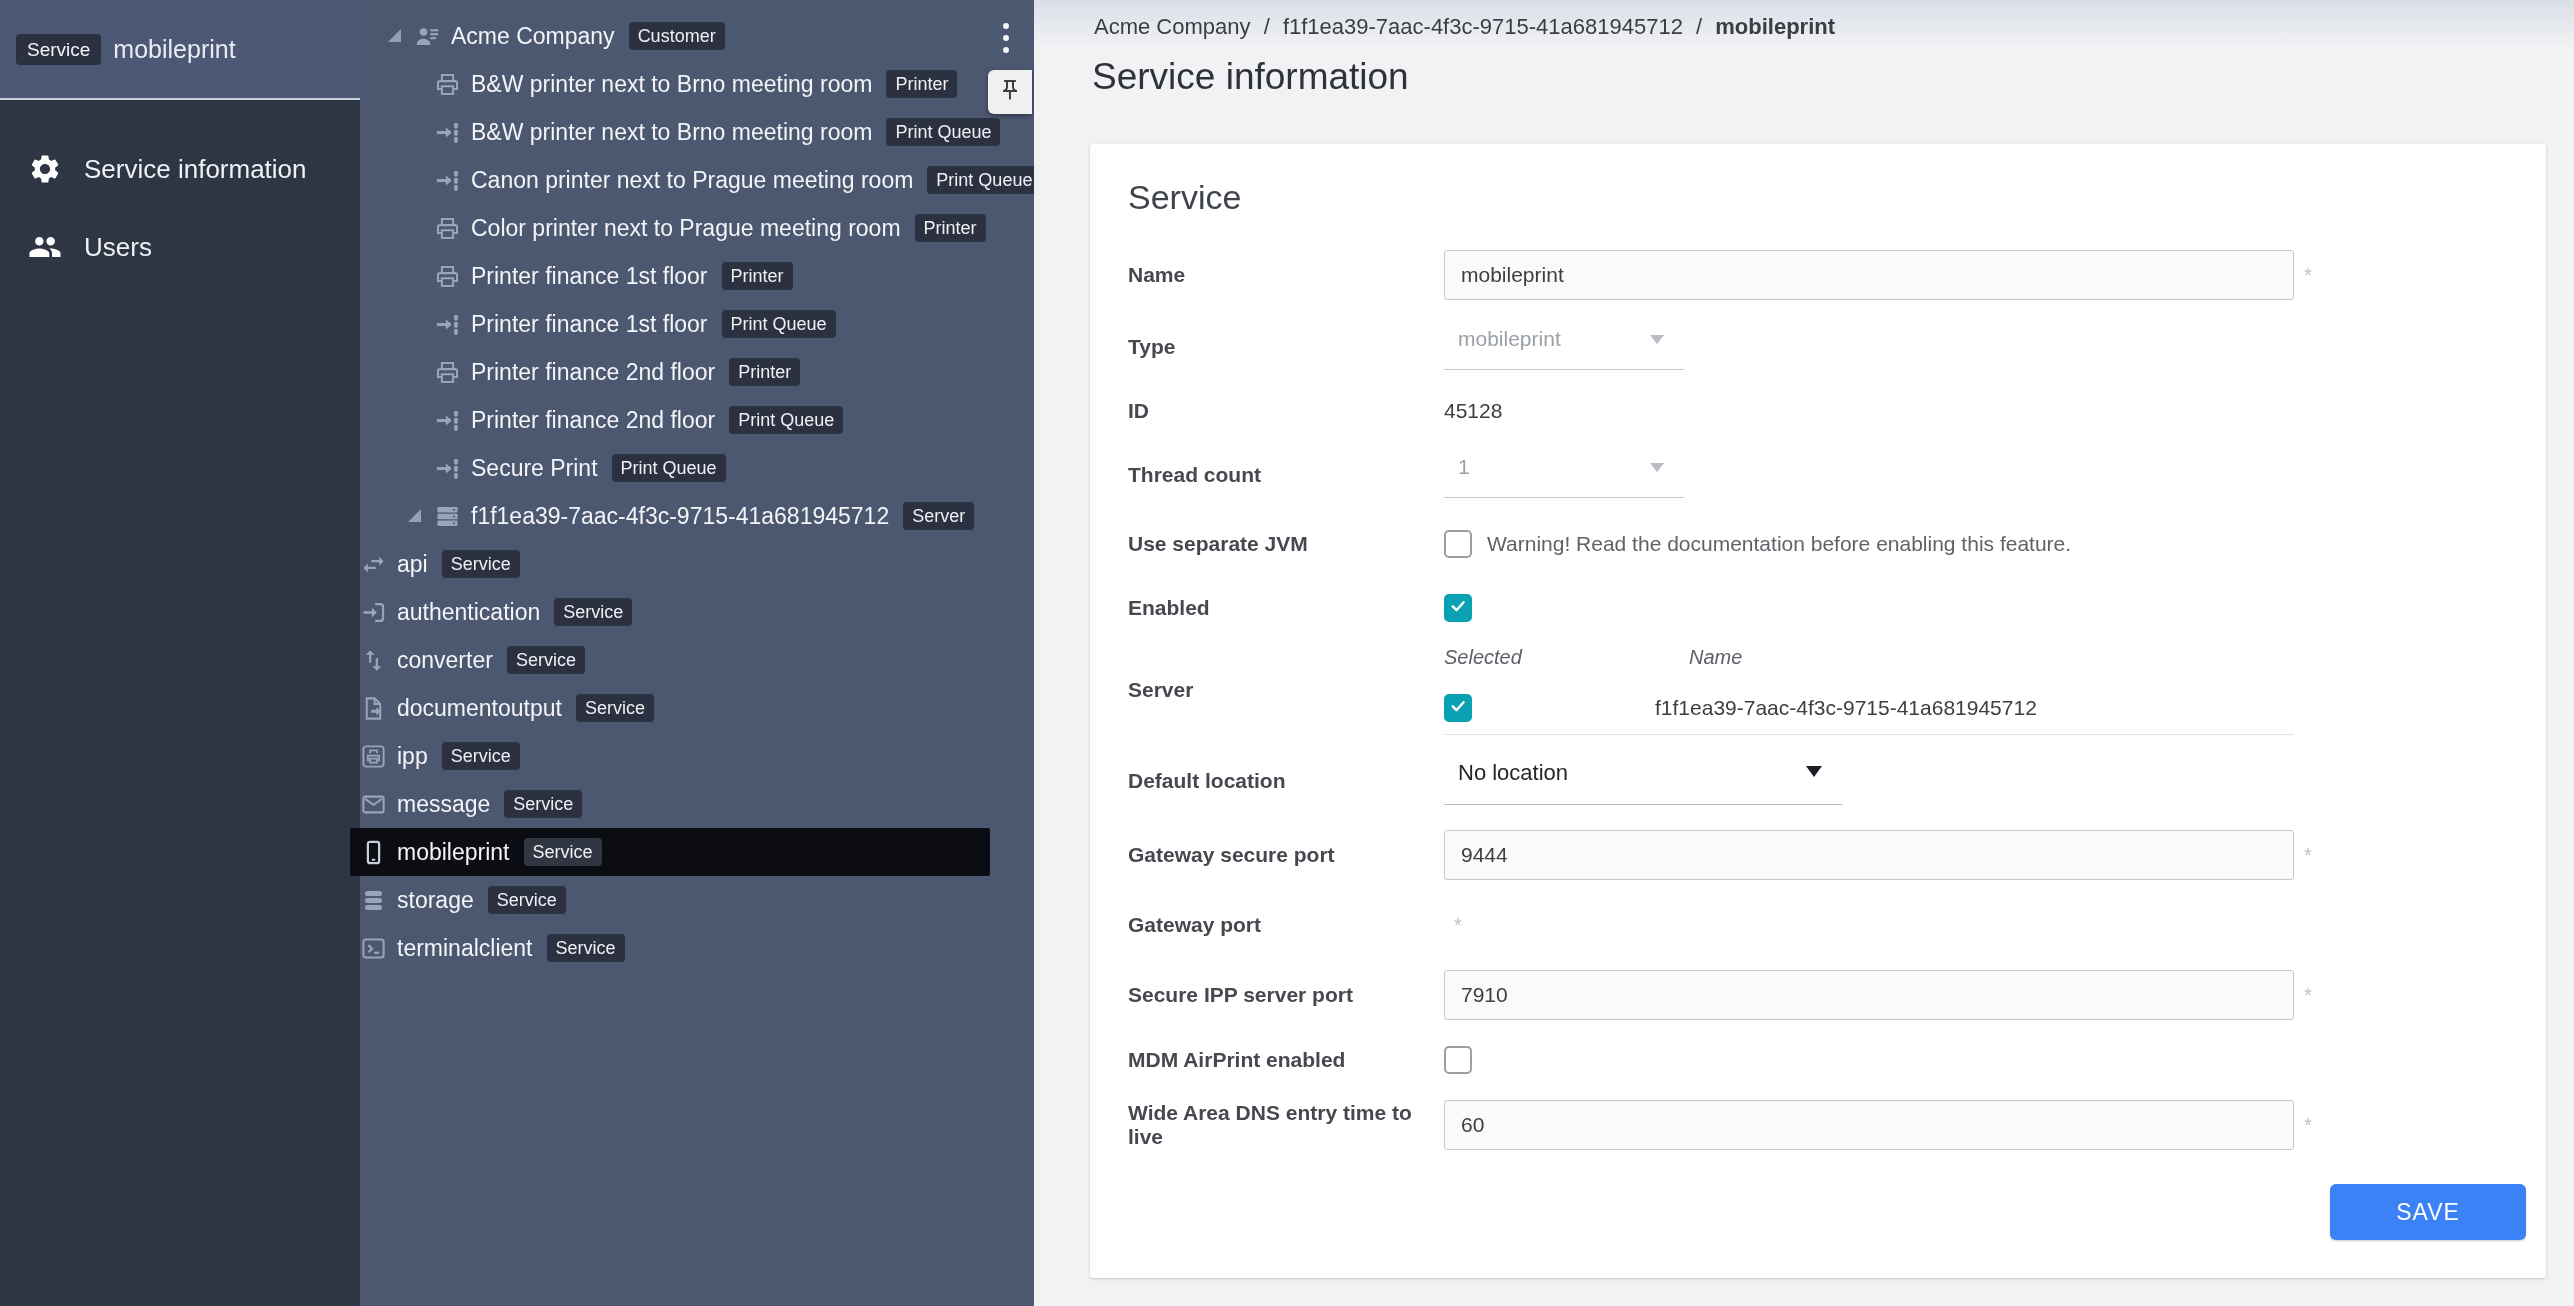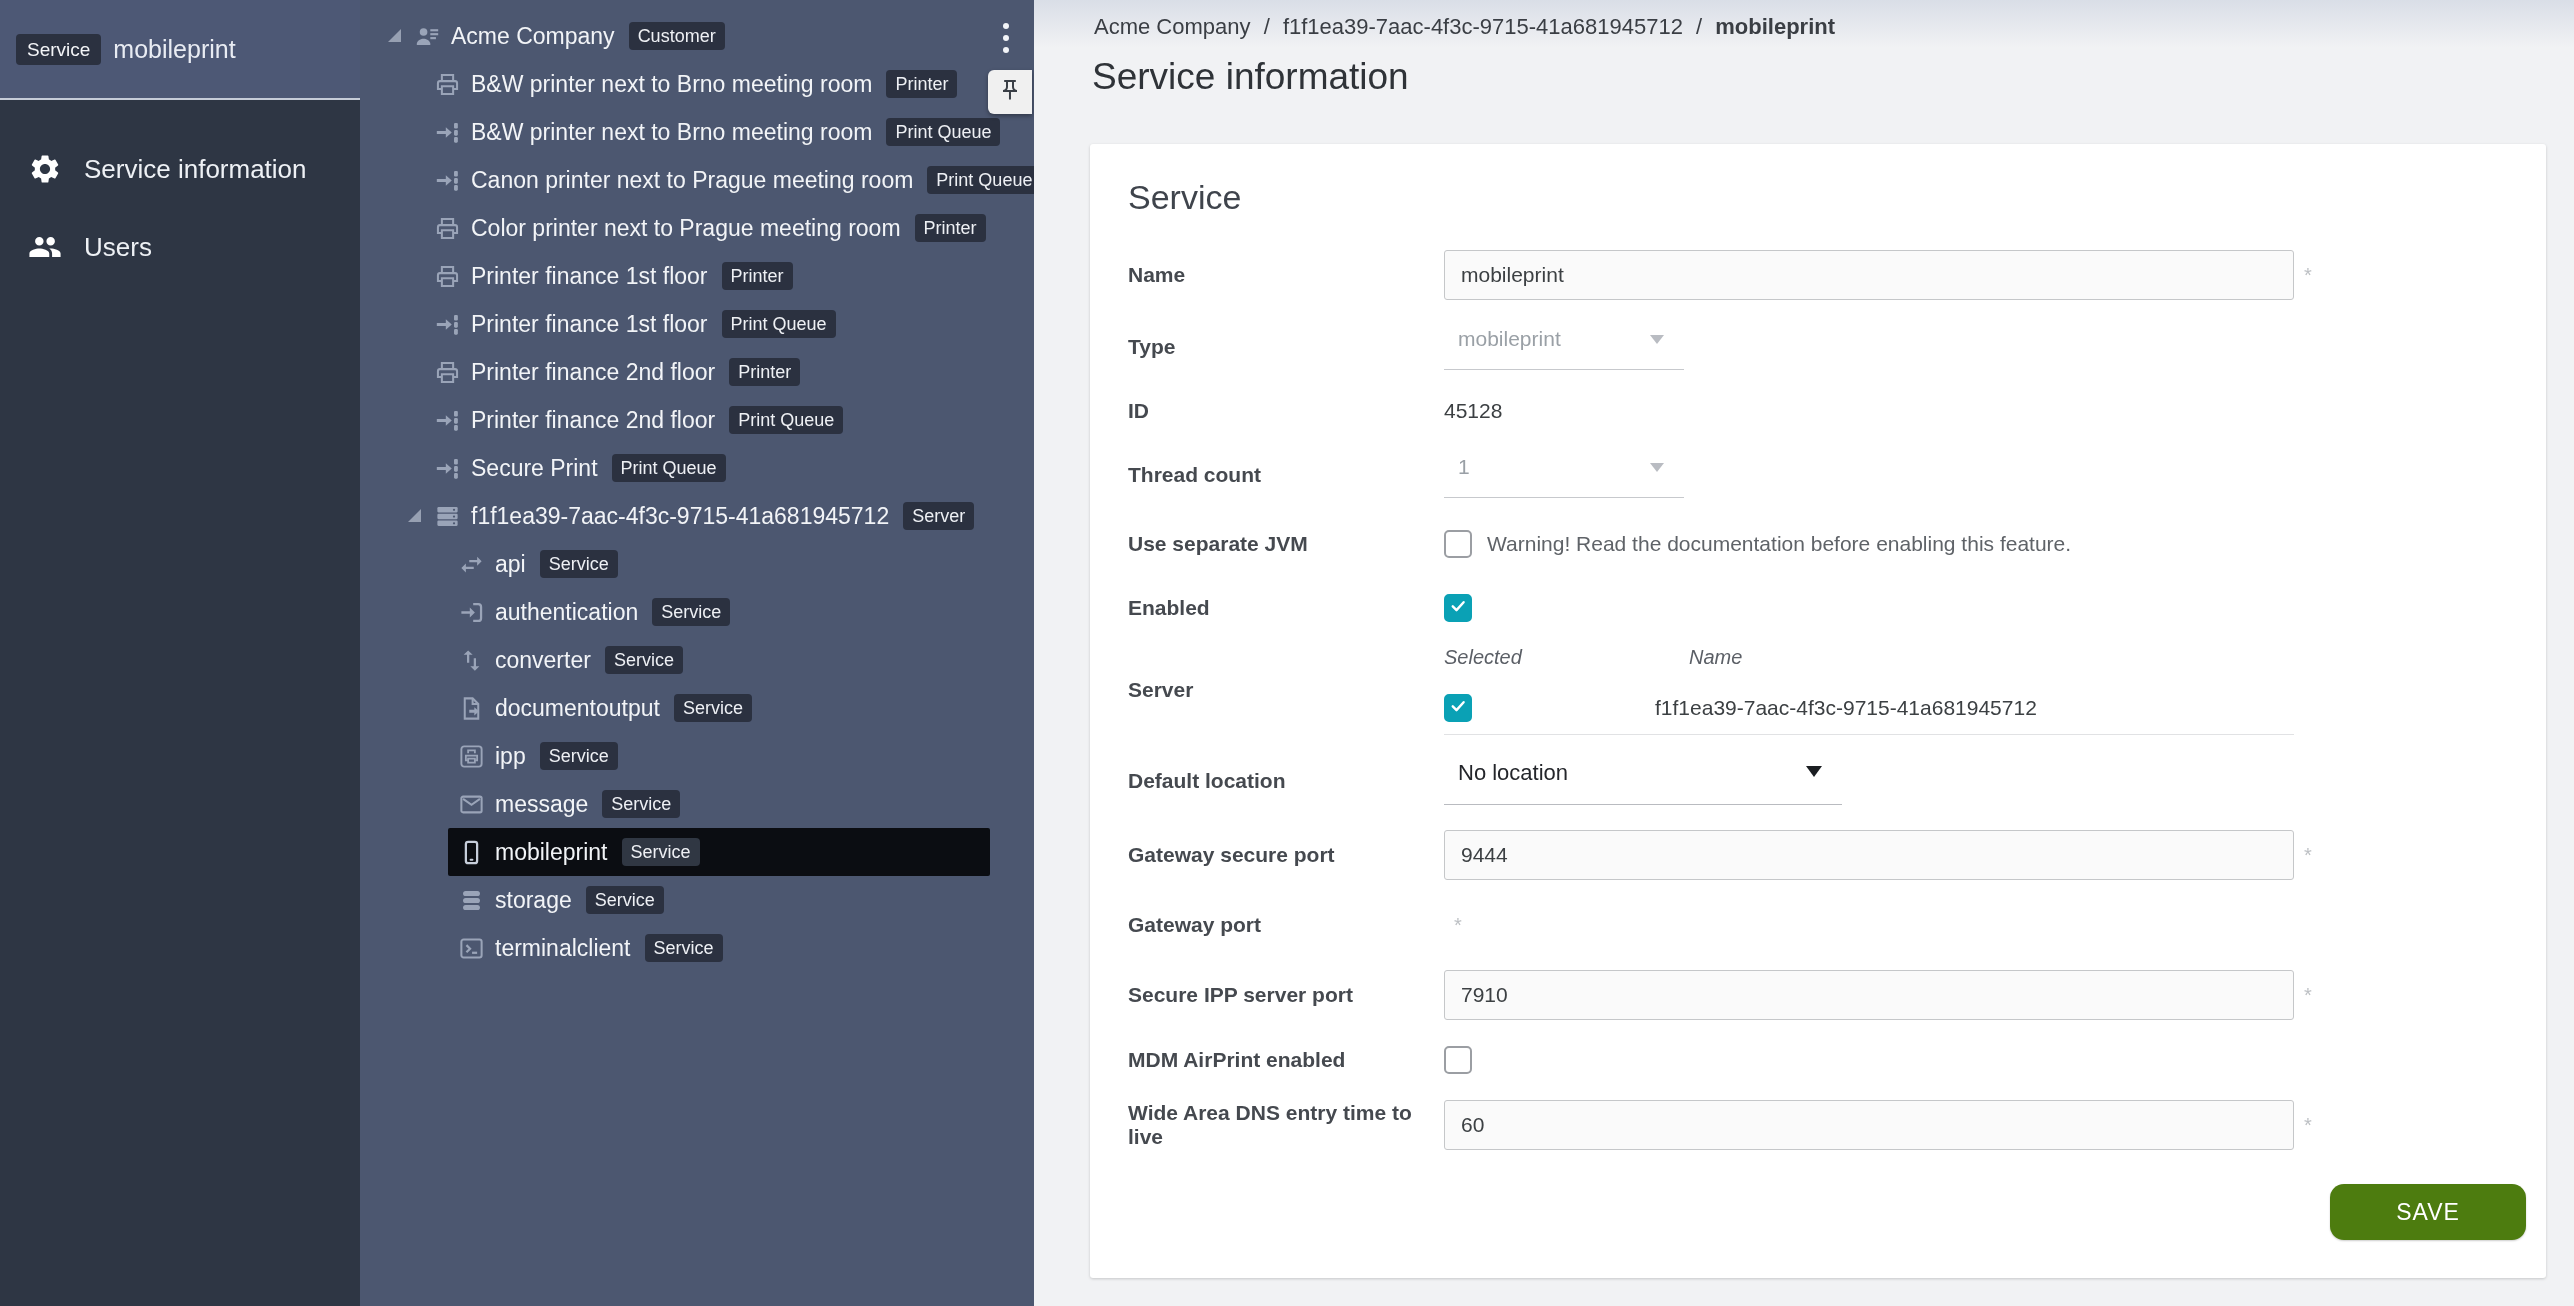--- a/index.html
+++ b/index.html
@@ -30,21 +30,21 @@
   .trow-in.sel { background:#0b0d12; }
   .ticon { width:27px; height:27px; margin-right:10px; flex:none; color:#9aa4b8; }
   .trow-in.sel .ticon { color:#c7cedb; }
   .ticon svg { width:100%; height:100%; }
   .tlabel { color:#f2f4f7; font-size:23px; white-space:nowrap; }
   .tbadge { background:#2b3140; color:#eef0f4; font-size:18px; padding:5px 9px; border-radius:4px; margin-left:14px; line-height:1; white-space:nowrap; }
   .trow-in.sel .tbadge { background:#303743; }
   .lvl0 { padding-left:24px; }
   .lvl1 { padding-left:44px; }
   .lvl1n { padding-left:74px;align-items:center; }
-  .lvl2 { padding-left:98px; }
+  .lvl2 { }
 
   
   .main { position:absolute; left:1034px; top:0; width:1540px; height:1306px; background:#f1f2f4; }
   .main::before { content:""; position:absolute; left:0; top:0; right:0; height:48px; background:linear-gradient(#d9dee7,#f1f2f4); }
   .breadcrumb { position:relative; padding:14px 0 0 60px; font-size:22px; color:#3a3e44; }
   .breadcrumb .bc-link { cursor:pointer; }
   .breadcrumb .bc-sep { margin:0 7px; }
   .breadcrumb .bc-current { font-weight:bold; }
   .page-title { position:relative; padding:16px 0 0 58px; font-size:37px; color:#2f3338; font-weight:400; }
 
@@ -77,21 +77,21 @@
   .cbx svg { width:18px; height:18px; }
   .warn-text { font-size:21px; color:#5f6368; margin-left:15px; }
 
   .server-table { width:850px; }
   .sv-head { display:flex; font-size:20px; font-style:italic; color:#5b5f66; padding-bottom:14px;gap:34px; }
   .sv-head .c1 { width:211px; }
   .sv-row { display:flex; align-items:center; height:52px; border-bottom:1px solid #e1e2e4; }
   .sv-row .c1 { width:211px; }
   .sv-name { font-size:21px; color:#3c4043; }
 
-  .save-btn { position:absolute; right:20px; bottom:38px; width:196px; height:56px; background:#4d7c0f; color:#ffffff; border:none; border-radius:14px; font-size:23px; font-family:inherit; letter-spacing:1px; cursor:pointer; box-shadow:0 1px 2px rgba(0,0,0,.2); }
+  .save-btn { position:absolute; right:20px; bottom:38px; width:196px; height:56px; background:#3b82f6; color:#ffffff; border:none; border-radius:6px; font-size:23px; font-family:inherit; letter-spacing:1px; cursor:pointer; box-shadow:0 1px 2px rgba(0,0,0,.2); }
 </style>
 </head>
 <body>
 
 <svg width="0" height="0" style="position:absolute">
   <defs>
     <symbol id="i-gear" viewBox="0 0 24 24">
         <path fill="currentColor" d="M19.14 12.94c.04-.3.06-.61.06-.94 0-.32-.02-.64-.07-.94l2.03-1.58a.49.49 0 0 0 .12-.61l-1.92-3.32a.49.49 0 0 0-.59-.22l-2.39.96c-.5-.38-1.03-.7-1.62-.94l-.36-2.54a.48.48 0 0 0-.48-.41h-3.84c-.24 0-.43.17-.47.41L9.25 5.35c-.59.24-1.13.57-1.62.94L5.24 5.33a.49.49 0 0 0-.59.22L2.74 8.87c-.12.21-.08.47.12.61l2.03 1.58c-.05.3-.09.63-.09.94s.02.64.07.94l-2.03 1.58a.49.49 0 0 0-.12.61l1.92 3.32c.12.22.37.29.59.22l2.39-.96c.5.38 1.03.7 1.62.94l.36 2.54c.05.24.24.41.48.41h3.84c.24 0 .44-.17.47-.41l.36-2.54c.59-.24 1.13-.56 1.62-.94l2.39.96c.22.08.47 0 .59-.22l1.92-3.32a.49.49 0 0 0-.12-.61l-2.01-1.58zM12 15.6c-1.98 0-3.6-1.62-3.6-3.6s1.62-3.6 3.6-3.6 3.6 1.62 3.6 3.6-1.62 3.6-3.6 3.6z"></path>
       </symbol>
     <symbol id="i-users" viewBox="0 0 24 24">

